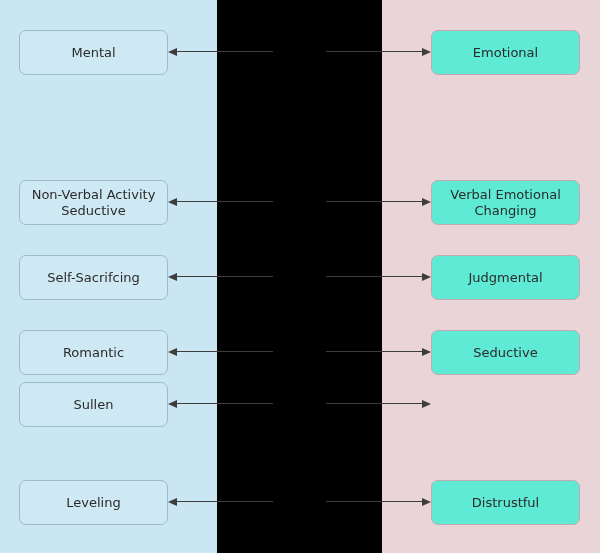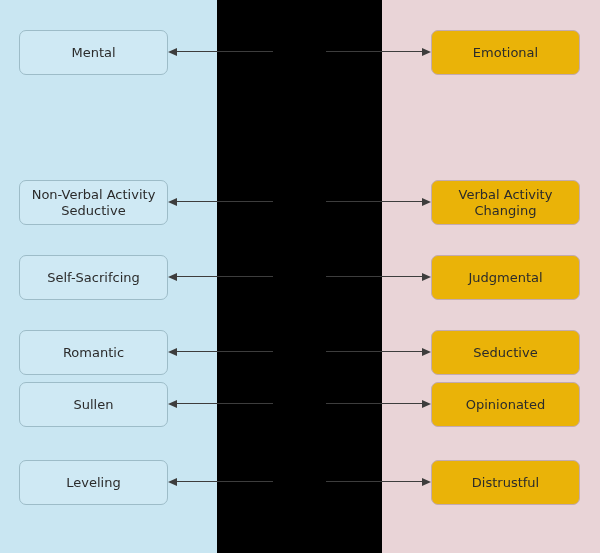--- a/index.html
+++ b/index.html
@@ -74,21 +74,21 @@
     color: #2b2b2b;
     padding: 0 6px;
   }
   .node-left {
     left: 19px;
     background: #cfe9f4;
     border-color: #9dbcc8;
   }
   .node-right {
     left: 431px;
-    background: #eab308;
+    background: #5eead4;
     border-color: #c3aab0;
   }
   .node-label {
     display: block;
     white-space: pre-line;
   }
 
   
   .arrow {
     position: absolute;
@@ -172,21 +172,21 @@
         </div>
         <div class="arrow arrow-left">
           <span class="arrow-head"></span>
           <span class="arrow-line"></span>
         </div>
         <div class="arrow arrow-right">
           <span class="arrow-line"></span>
           <span class="arrow-head"></span>
         </div>
         <div class="node node-right">
-          <span class="node-label">Verbal Activity
+          <span class="node-label">Verbal Emotional
 Changing</span>
         </div>
       </div>
       <div class="row" style="top: 330px;">
         <div class="node node-left">
           <span class="node-label">Romantic</span>
         </div>
         <div class="arrow arrow-left">
           <span class="arrow-head"></span>
           <span class="arrow-line"></span>
@@ -220,25 +220,22 @@
           <span class="node-label">Sullen</span>
         </div>
         <div class="arrow arrow-left">
           <span class="arrow-head"></span>
           <span class="arrow-line"></span>
         </div>
         <div class="arrow arrow-right">
           <span class="arrow-line"></span>
           <span class="arrow-head"></span>
         </div>
-        <div class="node node-right">
-          <span class="node-label">Opinionated</span>
-        </div>
-      </div>
-      <div class="row" style="top: 460px;">
+      </div>
+      <div class="row" style="top: 480px;">
         <div class="node node-left">
           <span class="node-label">Leveling</span>
         </div>
         <div class="arrow arrow-left">
           <span class="arrow-head"></span>
           <span class="arrow-line"></span>
         </div>
         <div class="arrow arrow-right">
           <span class="arrow-line"></span>
           <span class="arrow-head"></span>

